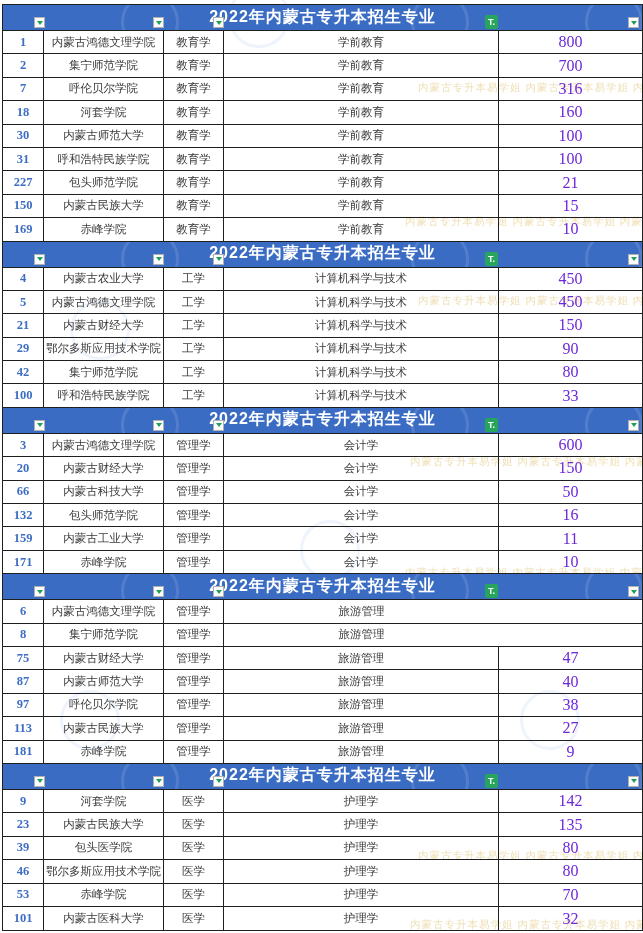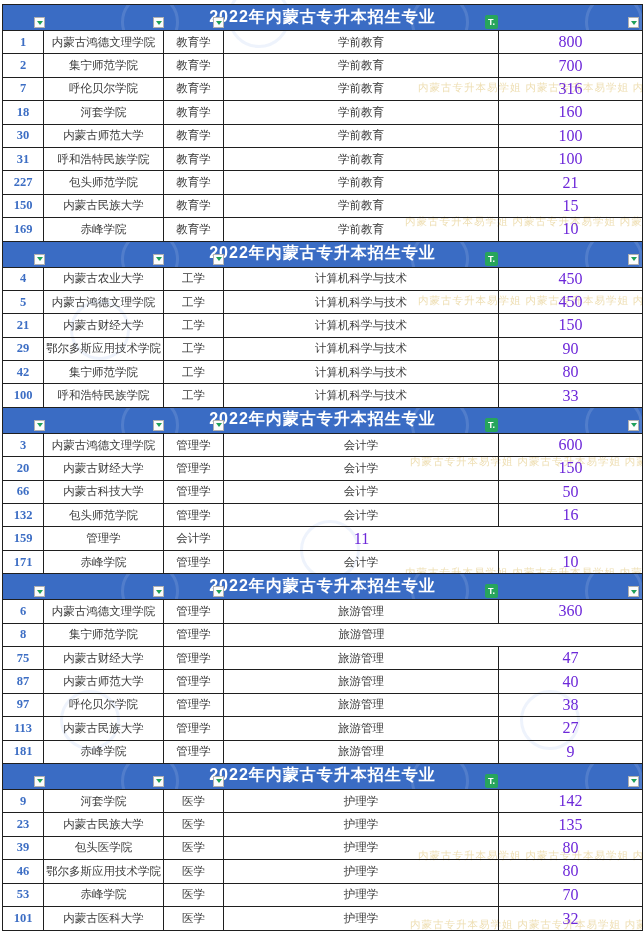--- a/index.html
+++ b/index.html
@@ -298,20 +298,21 @@
     <div class="row">
       <div class="cell c-num">132</div>
       <div class="cell c-school">包头师范学院</div>
       <div class="cell c-cat">管理学</div>
       <div class="cell c-major">会计学</div>
       <div class="cell c-count">16</div>
     </div>
 
     <div class="row">
       <div class="cell c-num">159</div>
+      <div class="cell c-school">内蒙古工业大学</div>
       <div class="cell c-cat">管理学</div>
       <div class="cell c-major">会计学</div>
       <div class="cell c-count">11</div>
     </div>
 
     <div class="row">
       <div class="cell c-num">171</div>
       <div class="cell c-school">赤峰学院</div>
       <div class="cell c-cat">管理学</div>
       <div class="cell c-major">会计学</div>
@@ -337,21 +338,20 @@
             <i class="tri"></i>
           </span>
       <span class="badge">T.</span>
     </div>
 
     <div class="row">
       <div class="cell c-num">6</div>
       <div class="cell c-school">内蒙古鸿德文理学院</div>
       <div class="cell c-cat">管理学</div>
       <div class="cell c-major">旅游管理</div>
-      <div class="cell c-count">360</div>
     </div>
 
     <div class="row">
       <div class="cell c-num">8</div>
       <div class="cell c-school">集宁师范学院</div>
       <div class="cell c-cat">管理学</div>
       <div class="cell c-major">旅游管理</div>
     </div>
 
     <div class="row">

